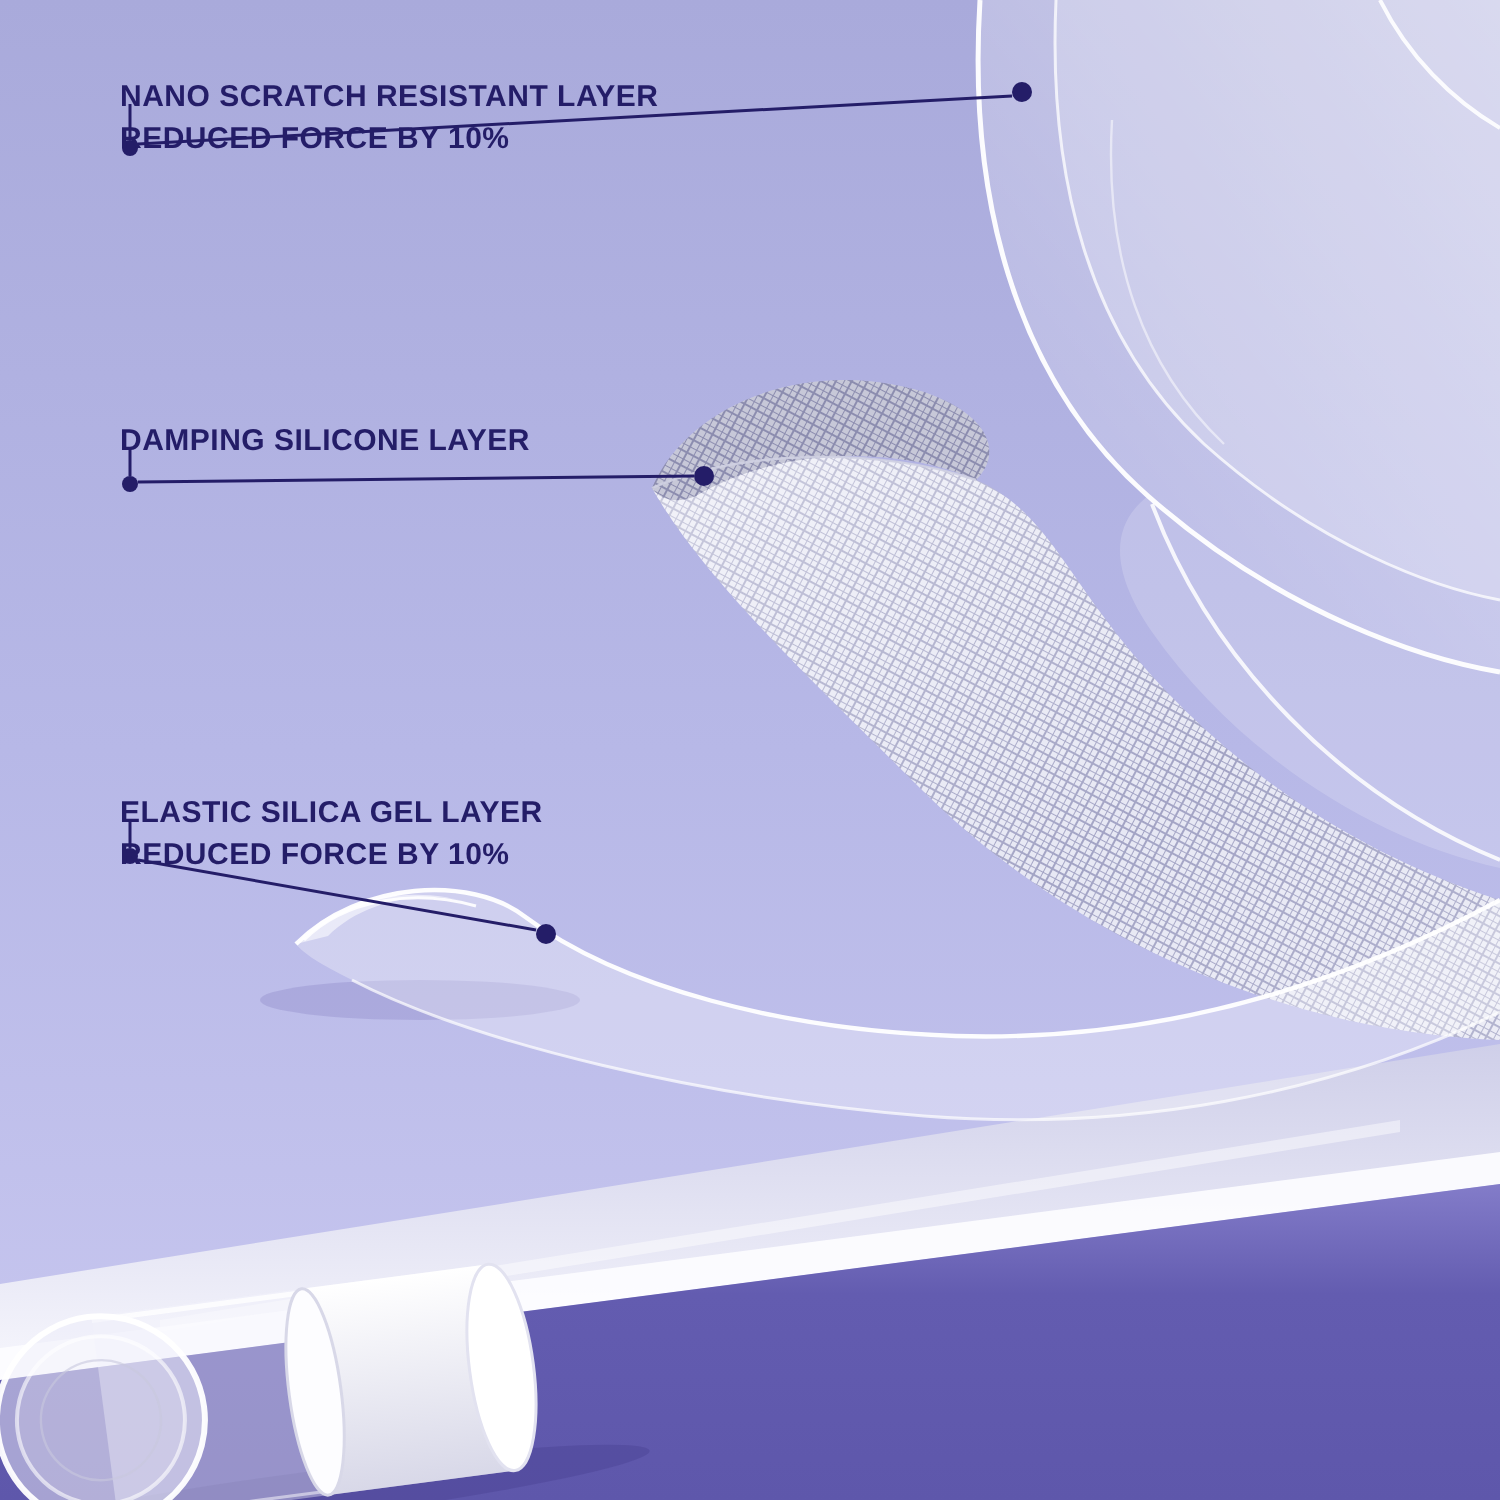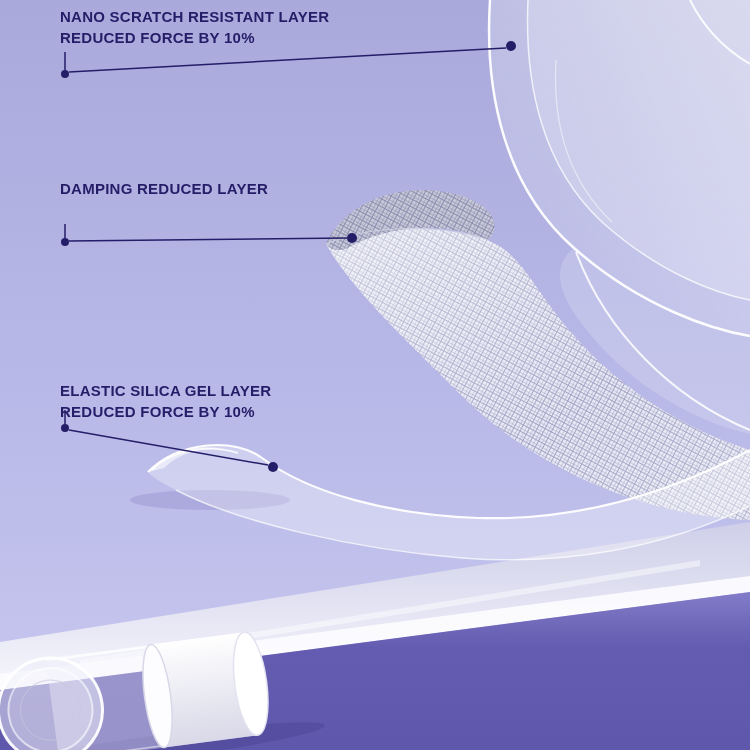--- a/index.html
+++ b/index.html
@@ -7,20 +7,21 @@
     width:750px;height:750px;position:relative;overflow:hidden;
     background:#b3b4e3;
     font-family:"Liberation Sans",sans-serif;
   }
   .stage{position:absolute;inset:0;width:750px;height:750px;}
   .scene-svg{position:absolute;left:0;top:0;}
   .callout{
     position:absolute;left:60px;
     color:var(--ink,#241d68);
     letter-spacing:.25px;
+    margin-top:32px;
   }
   .c-title,.c-sub{
     font-size:15px;font-weight:700;line-height:21px;white-space:nowrap;
   }
 </style>
 </head>
 <body>
 
 <div class="stage">
 
@@ -137,21 +138,21 @@
       <circle cx="273" cy="467" r="5" stroke="none"></circle>
     </g>
   </svg>
 
   <div class="callout" style="top:6px">
     <div class="c-title">NANO SCRATCH RESISTANT LAYER</div>
     <div class="c-sub">REDUCED FORCE BY 10%</div>
   </div>
 
   <div class="callout" style="top:178px">
-    <div class="c-title">DAMPING REDUCED LAYER</div>
+    <div class="c-title">DAMPING SILICONE LAYER</div>
   </div>
 
-  <div class="callout" style="top:380px">
+  <div class="callout" style="top:364px">
     <div class="c-title">ELASTIC SILICA GEL LAYER</div>
     <div class="c-sub">REDUCED FORCE BY 10%</div>
   </div>
 
 </div>
 
 </body></html>

